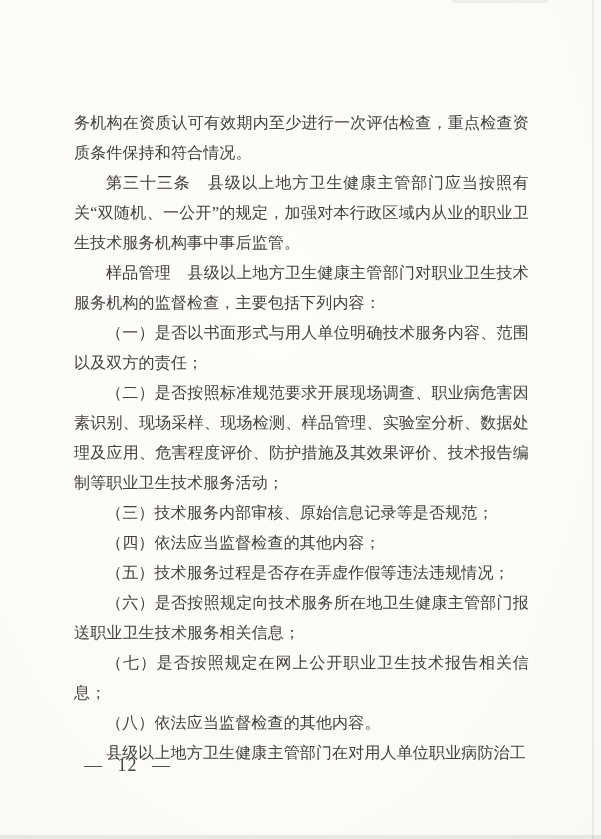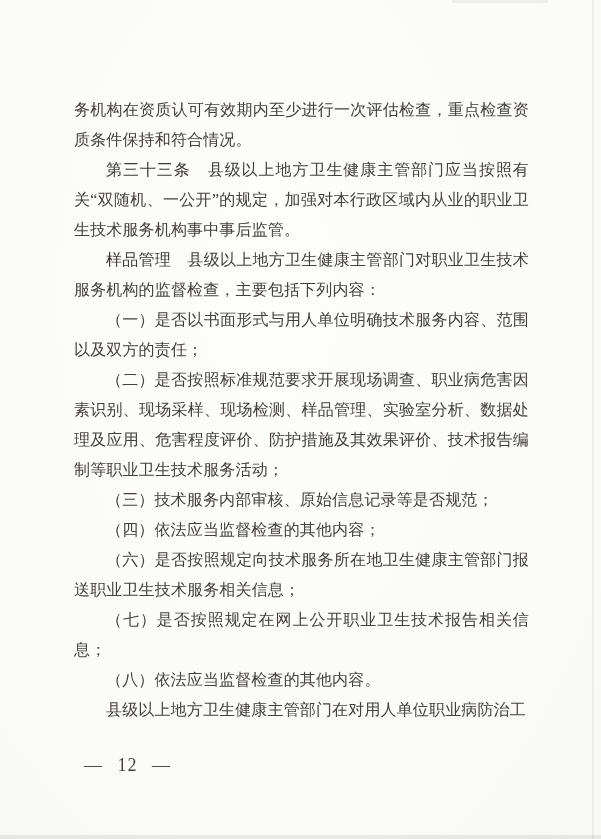--- a/index.html
+++ b/index.html
@@ -36,21 +36,21 @@
     position: absolute;
     left: 452px;
     top: 0;
     width: 96px;
     height: 3px;
     background: rgba(110, 110, 105, 0.09);
   }
   .text-block {
     position: absolute;
     left: 74px;
-    top: 95px;
+    top: 108px;
     width: 455px;
     font-size: 16px;
     line-height: 30px;
     letter-spacing: 0.15px;
     color: #45403d;
     text-align: justify;
   }
   .para {
     margin: 0;
     padding: 0;
@@ -93,20 +93,21 @@
     <p class="para indent"><b class="art">样品管理</b><span>　县级以上地方卫生健康主管部门对职业卫生技术服务机构的监督检查，主要包括下列内容：</span></p>
 
     <p class="para indent"><span>（一）是否以书面形式与用人单位明确技术服务内容、范围以及双方的责任；</span></p>
 
     <p class="para indent"><span>（二）是否按照标准规范要求开展现场调查、职业病危害因素识别、现场采样、现场检测、样品管理、实验室分析、数据处理及应用、危害程度评价、防护措施及其效果评价、技术报告编制等职业卫生技术服务活动；</span></p>
 
     <p class="para indent"><span>（三）技术服务内部审核、原始信息记录等是否规范；</span></p>
 
     <p class="para indent"><span>（四）依法应当监督检查的其他内容；</span></p>
 
+    <p class="para indent"><span>（五）技术服务过程是否存在弄虚作假等违法违规情况；</span></p>
 
     <p class="para indent"><span>（六）是否按照规定向技术服务所在地卫生健康主管部门报送职业卫生技术服务相关信息；</span></p>
 
     <p class="para indent"><span>（七）是否按照规定在网上公开职业卫生技术报告相关信息；</span></p>
 
     <p class="para indent"><span>（八）依法应当监督检查的其他内容。</span></p>
 
     <p class="para indent"><span>县级以上地方卫生健康主管部门在对用人单位职业病防治工</span></p>
 
   </div>

